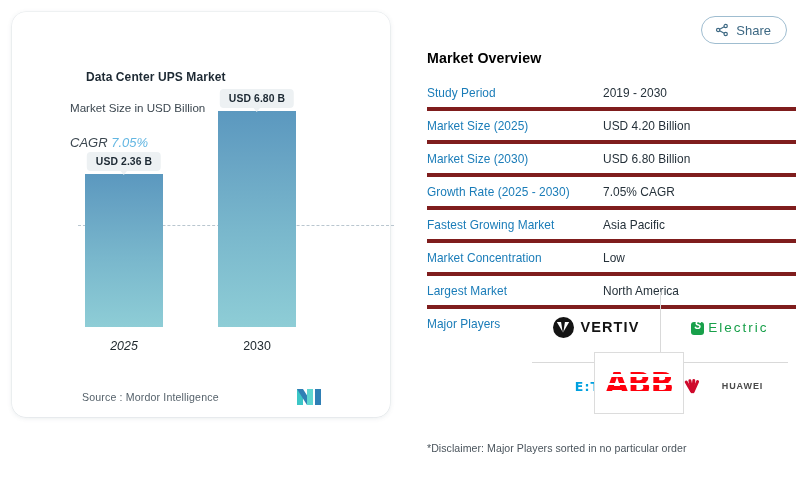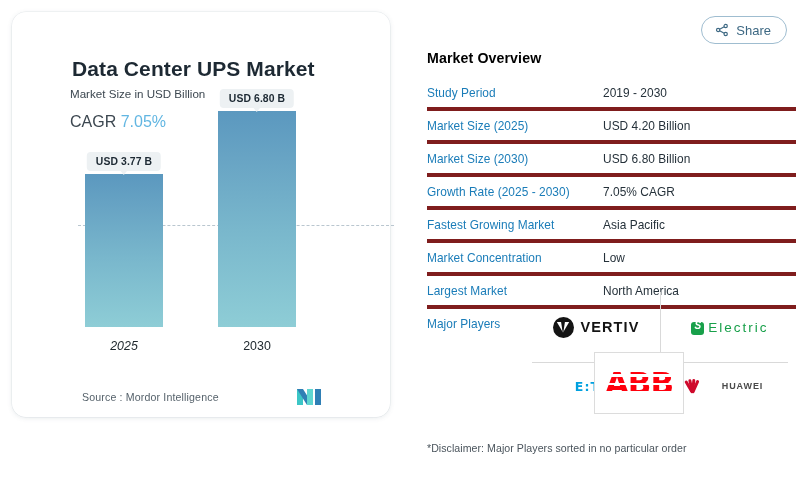--- a/index.html
+++ b/index.html
@@ -14,28 +14,28 @@
   .page{position:absolute;inset:0;background:#fff;}
 
   
   .chart-card{
     position:absolute;left:12px;top:12px;width:378px;height:405px;
     background:#fff;border-radius:14px;
     box-shadow:0 1px 5px rgba(70,90,110,.13), 0 0 0 .5px rgba(150,165,180,.18);
   }
   .chart-head{position:absolute;left:58px;top:42px;right:18px;}
   .chart-title{
-    font-size:21px;font-weight:700;color:#1d2933;letter-spacing:.1px;
-    line-height:1.25;margin:2px;
+    font-size:12px;font-weight:700;color:#1d2933;letter-spacing:.1px;
+    line-height:1.25;margin:16px;
   }
   .chart-sub{
     font-size:11.6px;color:#3c4750;margin-top:5px;line-height:1.25;
   }
   .chart-cagr{
-    font-size:16px;color:#3c4750;margin-top:10px;line-height:1.25;
+    font-size:13px;color:#3c4750;margin-top:20px;line-height:1.25;font-style:italic;
   }
   .chart-cagr .val{color:#62b6e2;}
 
   .plot{position:absolute;left:58px;top:120px;width:300px;height:235px;}
   .zeroline{
     position:absolute;left:8px;right:-24px;top:93px;height:0;
     border-top:1px dashed #b9c6cf;
   }
   .bars{position:absolute;left:0;right:0;bottom:40px;top:0;}
   .bar-col{position:absolute;bottom:0;width:78px;}
@@ -203,21 +203,21 @@
         <span>CAGR</span>
         <span class="val">7.05%</span>
       </div>
     </div>
 
     <div class="plot">
       <div class="zeroline"></div>
 
       <div class="bars">
         <div class="bar-col c1">
-          <div class="bar-label">USD 3.77 B</div>
+          <div class="bar-label">USD 2.36 B</div>
           <div class="bar b1"></div>
         </div>
         <div class="bar-col c2">
           <div class="bar-label">USD 6.80 B</div>
           <div class="bar b2"></div>
         </div>
       </div>
 
       <div class="xtick t1">2025</div>
       <div class="xtick t2">2030</div>

